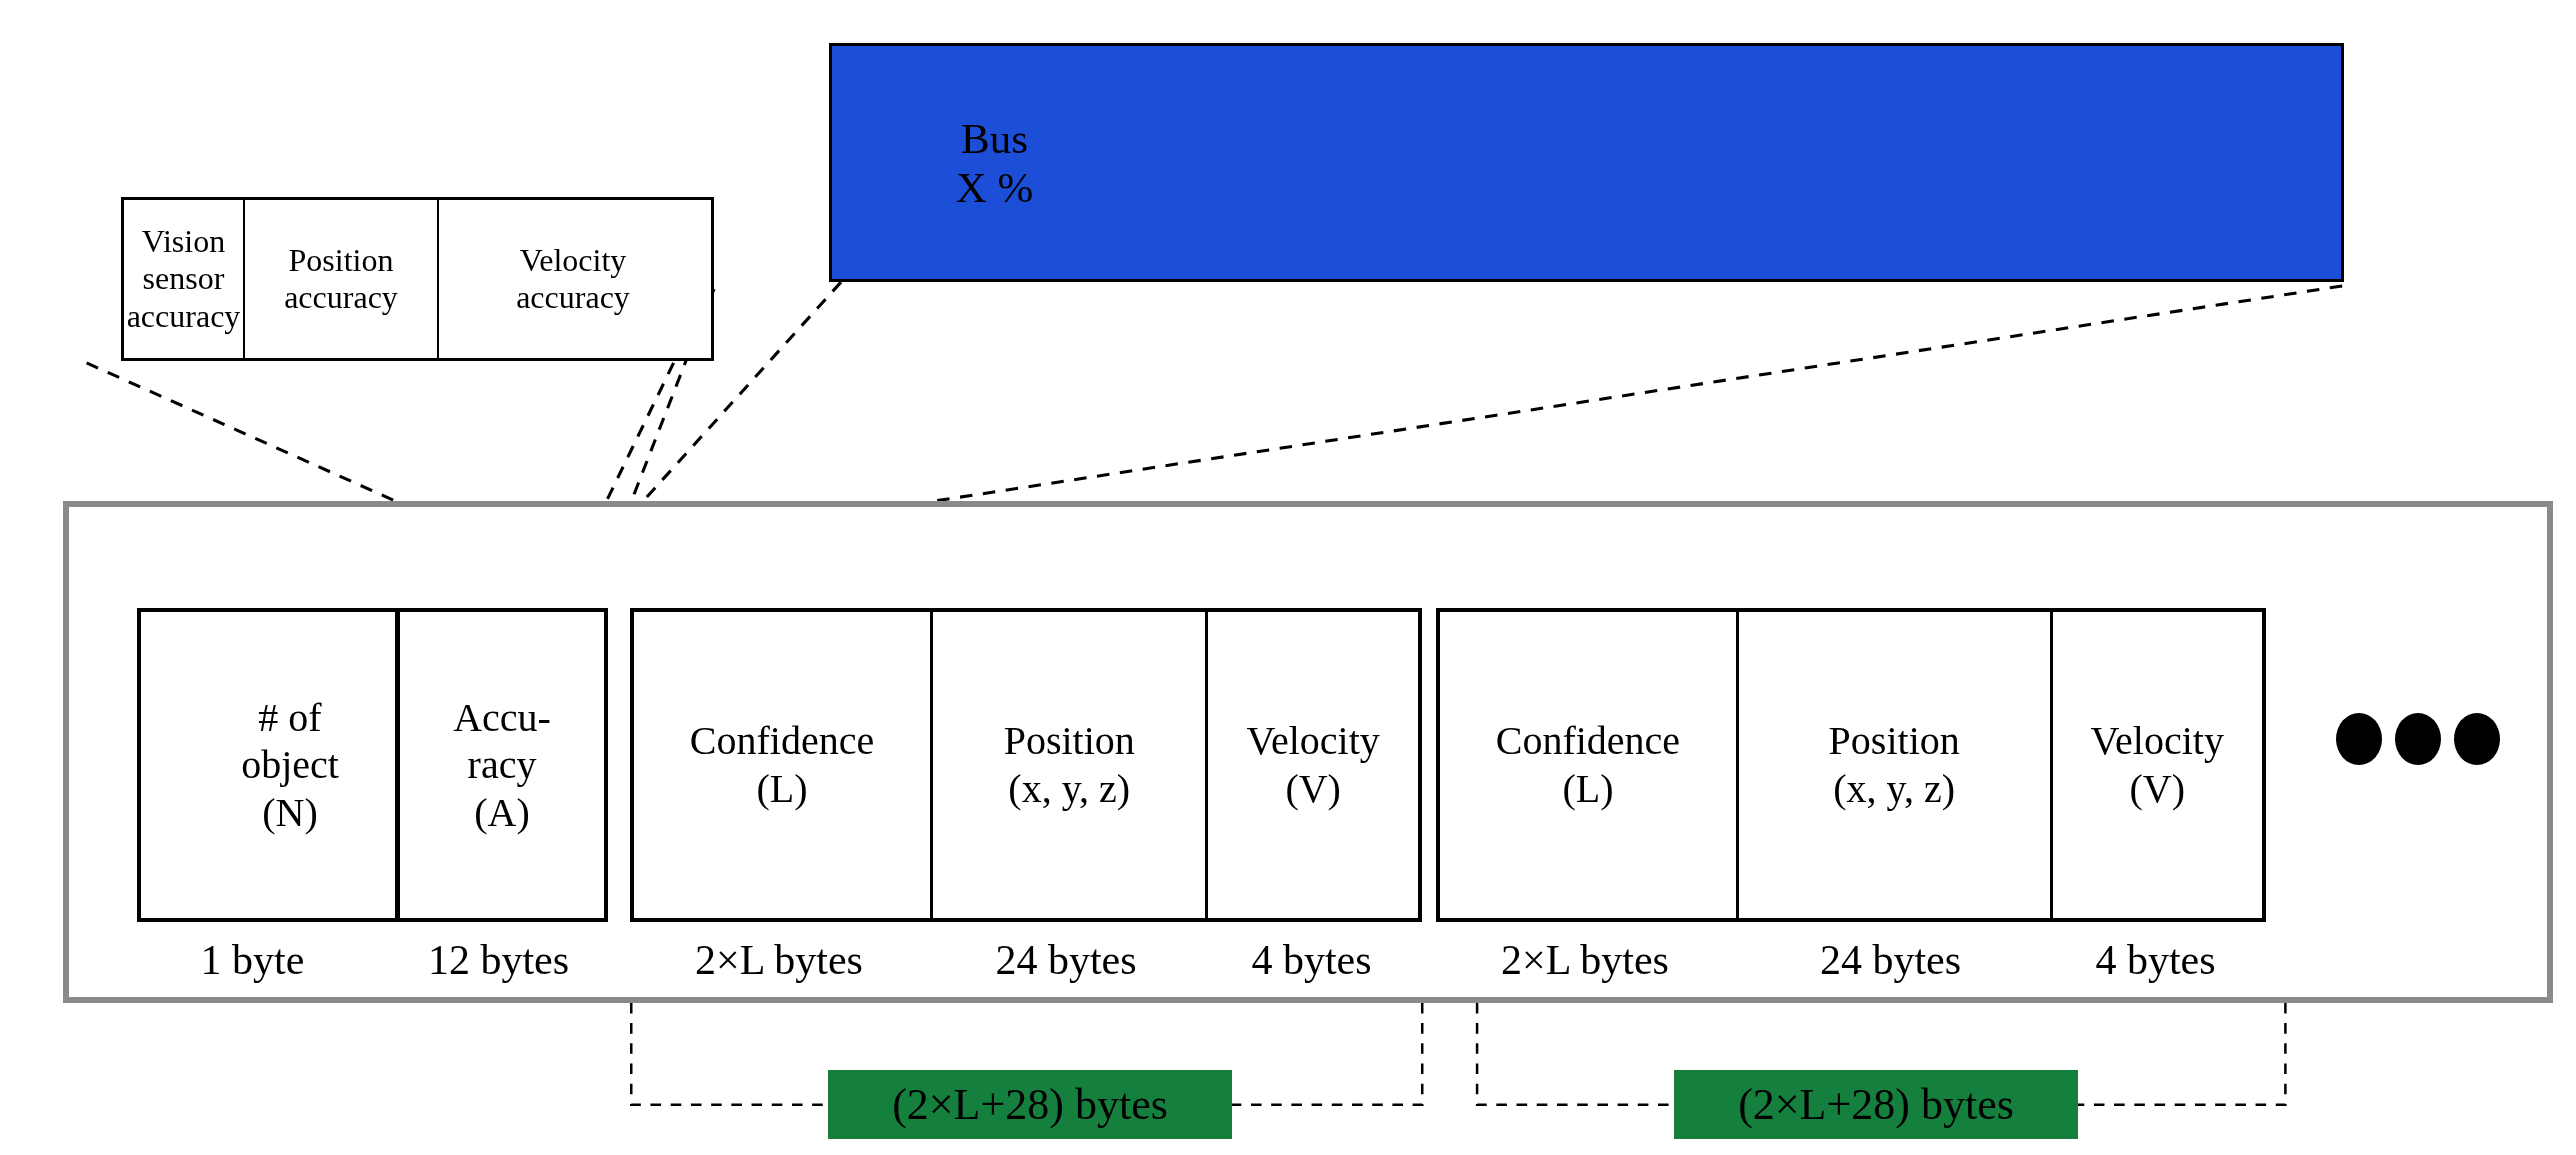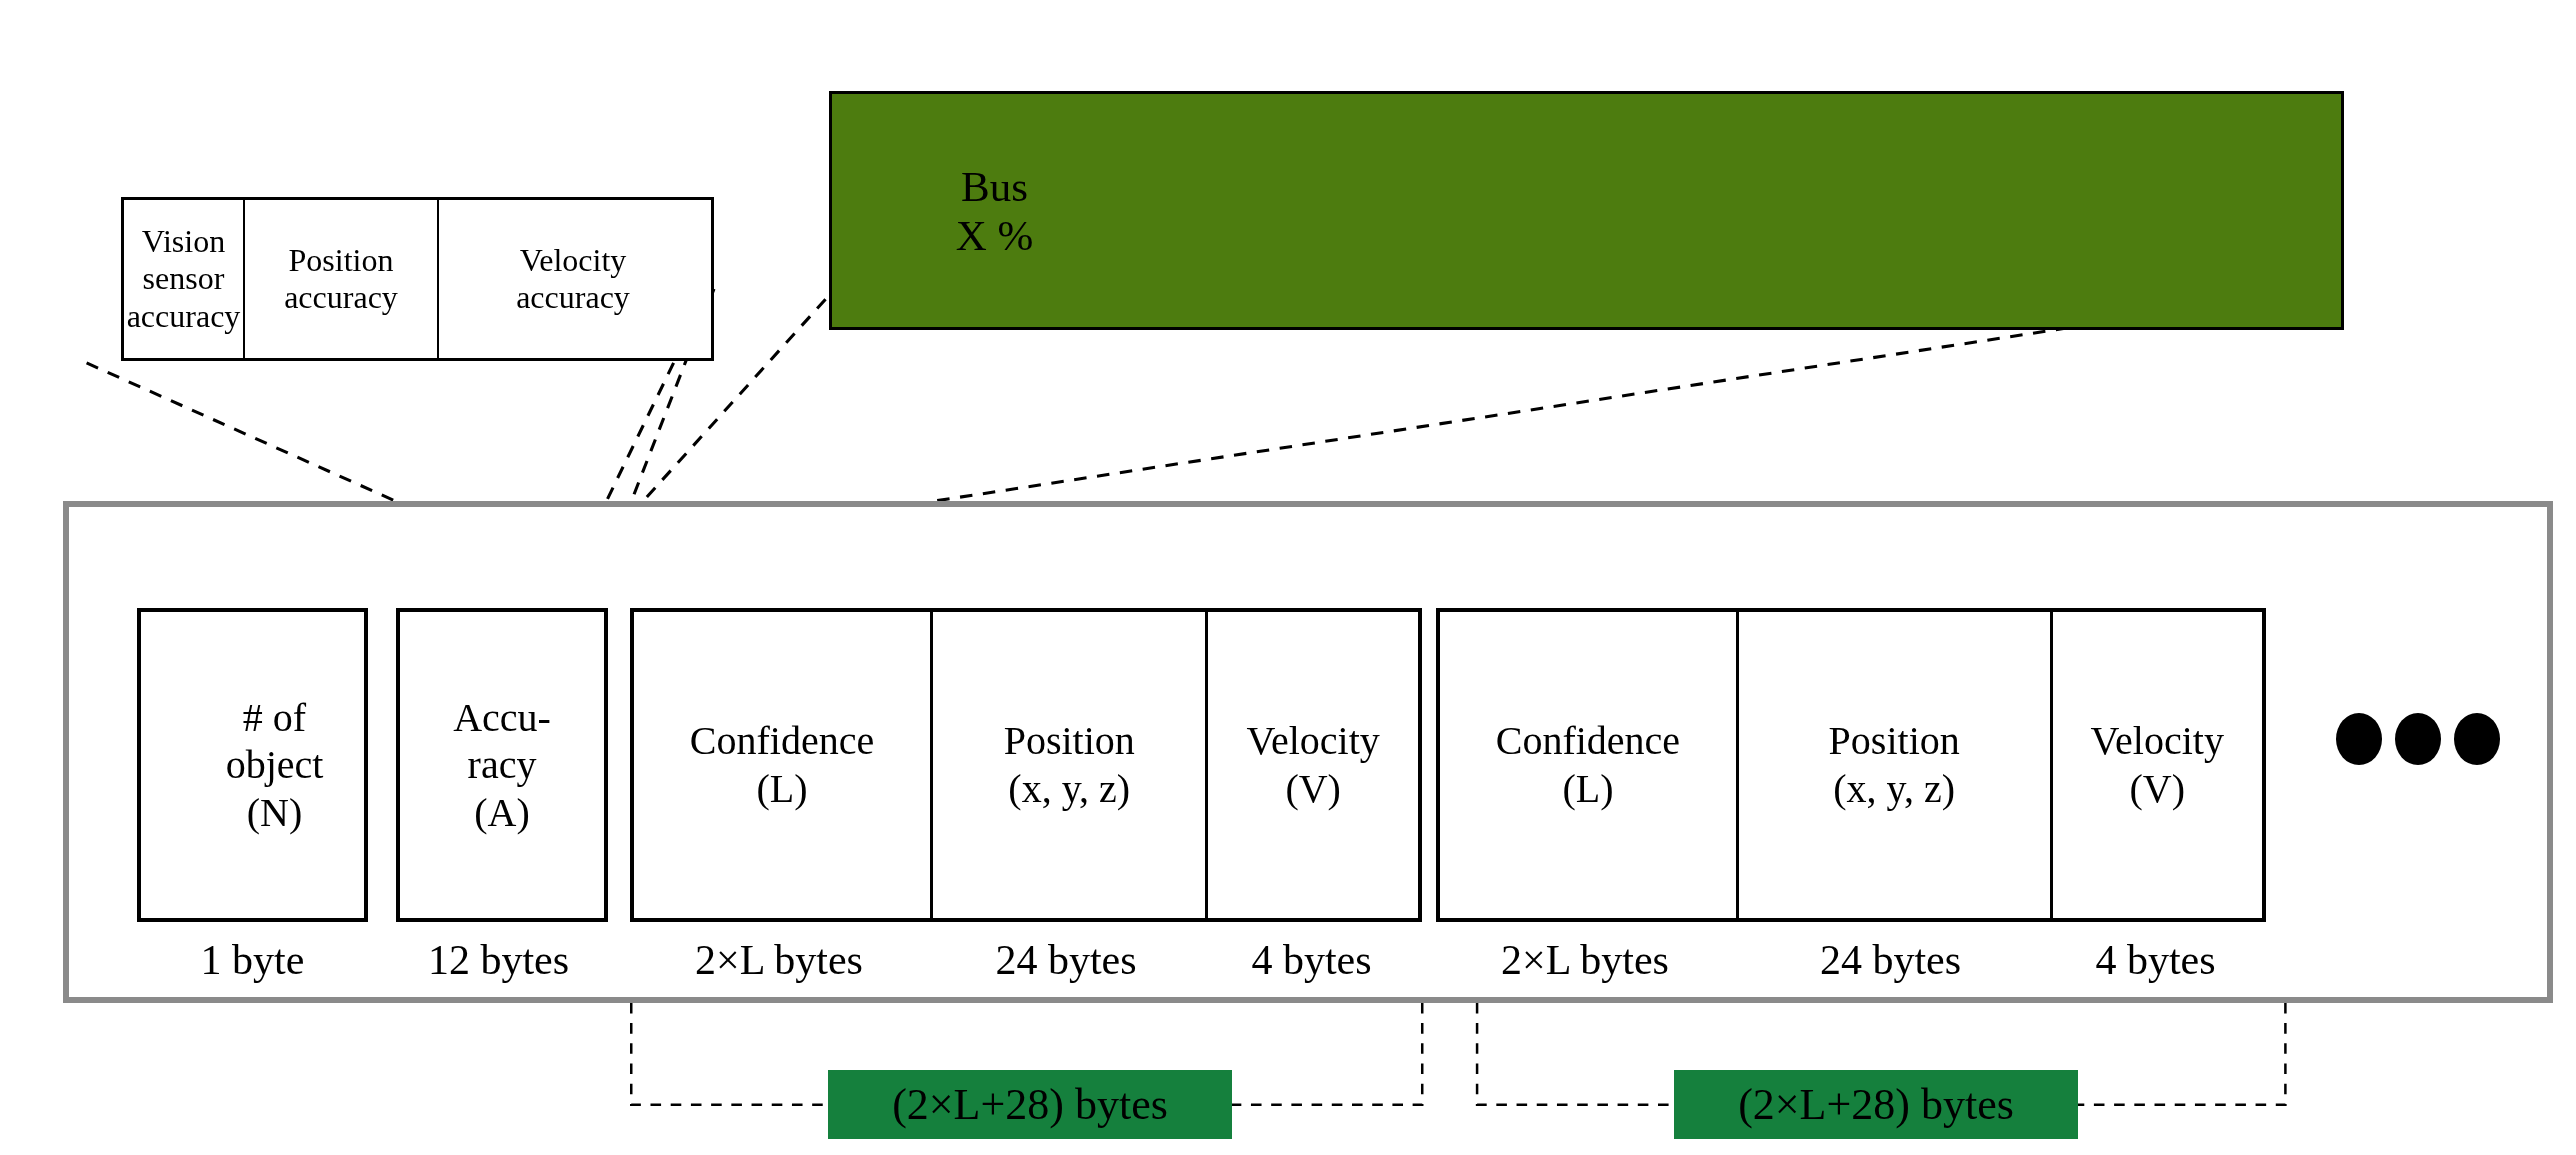--- a/index.html
+++ b/index.html
@@ -25,22 +25,21 @@
     line-height: 1.18;
     background: #ffffff;
   }
   .cell .ln { display: block; white-space: nowrap; }
 
   
   #class-strip {
     left: 829px; top: 43px; width: 1515px; height: 239px;
     border: 3.8px solid #000;
     display: flex;
-    background: #4d7c0f;
-    margin-top: 48px;
+    background: #1d4ed8;
   }
   #class-strip .cls-cell {
     height: 100%;
     display: flex; flex-direction: column;
     align-items: center; justify-content: center;
     font-size: 43px;
     border-right: 2.9px solid #000;
   }
   #class-strip .cls-cell:last-child { border-right: none; }
   .cls-dots {
@@ -75,21 +74,21 @@
     left: 63px; top: 501px; width: 2490px; height: 502px;
     border: 6.7px solid #8a8a8a;
     background: #fff;
   }
 
   
   .field-box {
     border: 4.8px solid #000;
     font-size: 40px;
   }
-  #fld-nobj { left: 137px; top: 608px; width: 231px; height: 314px; padding-left: 44px; }
+  #fld-nobj { left: 137px; top: 608px; width: 262px; height: 314px; padding-left: 44px; }
   #fld-acc  { left: 396px; top: 608px; width: 212px; height: 314px; }
 
   
   .obj-group {
     top: 608px; height: 314px;
     border: 4.8px solid #000;
     display: flex;
     background: #fff;
   }
   .obj-group .sub {

